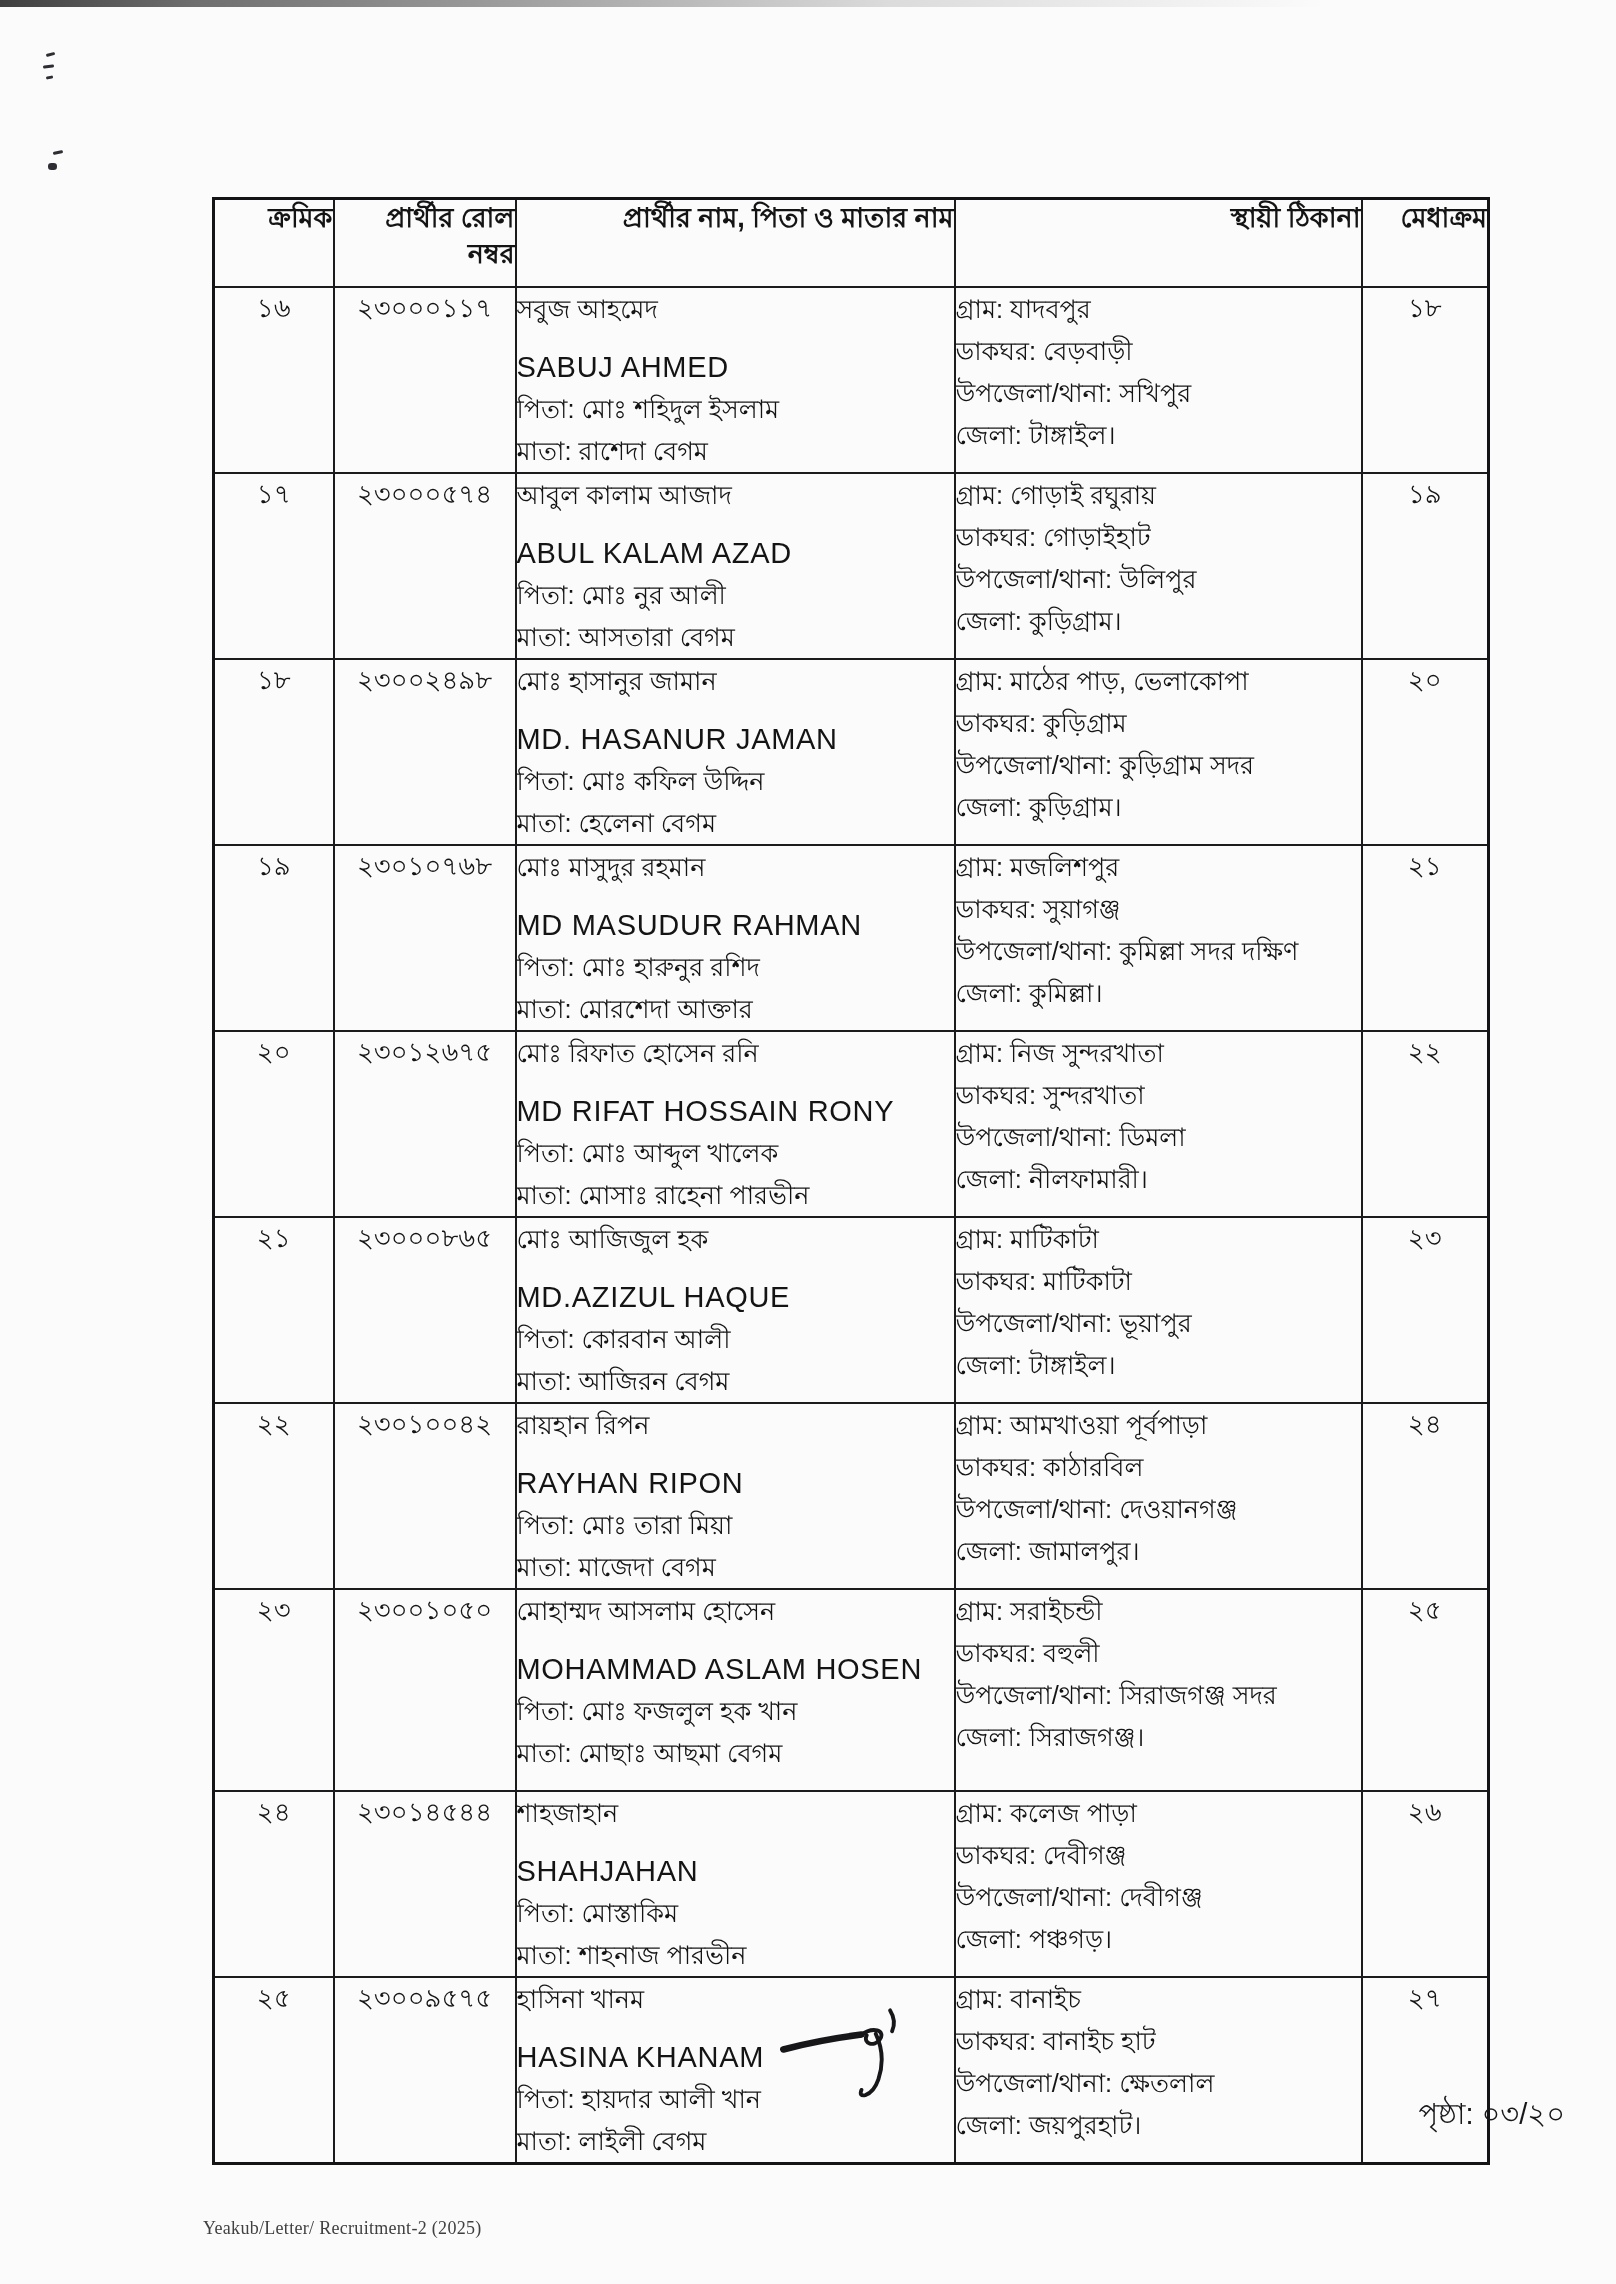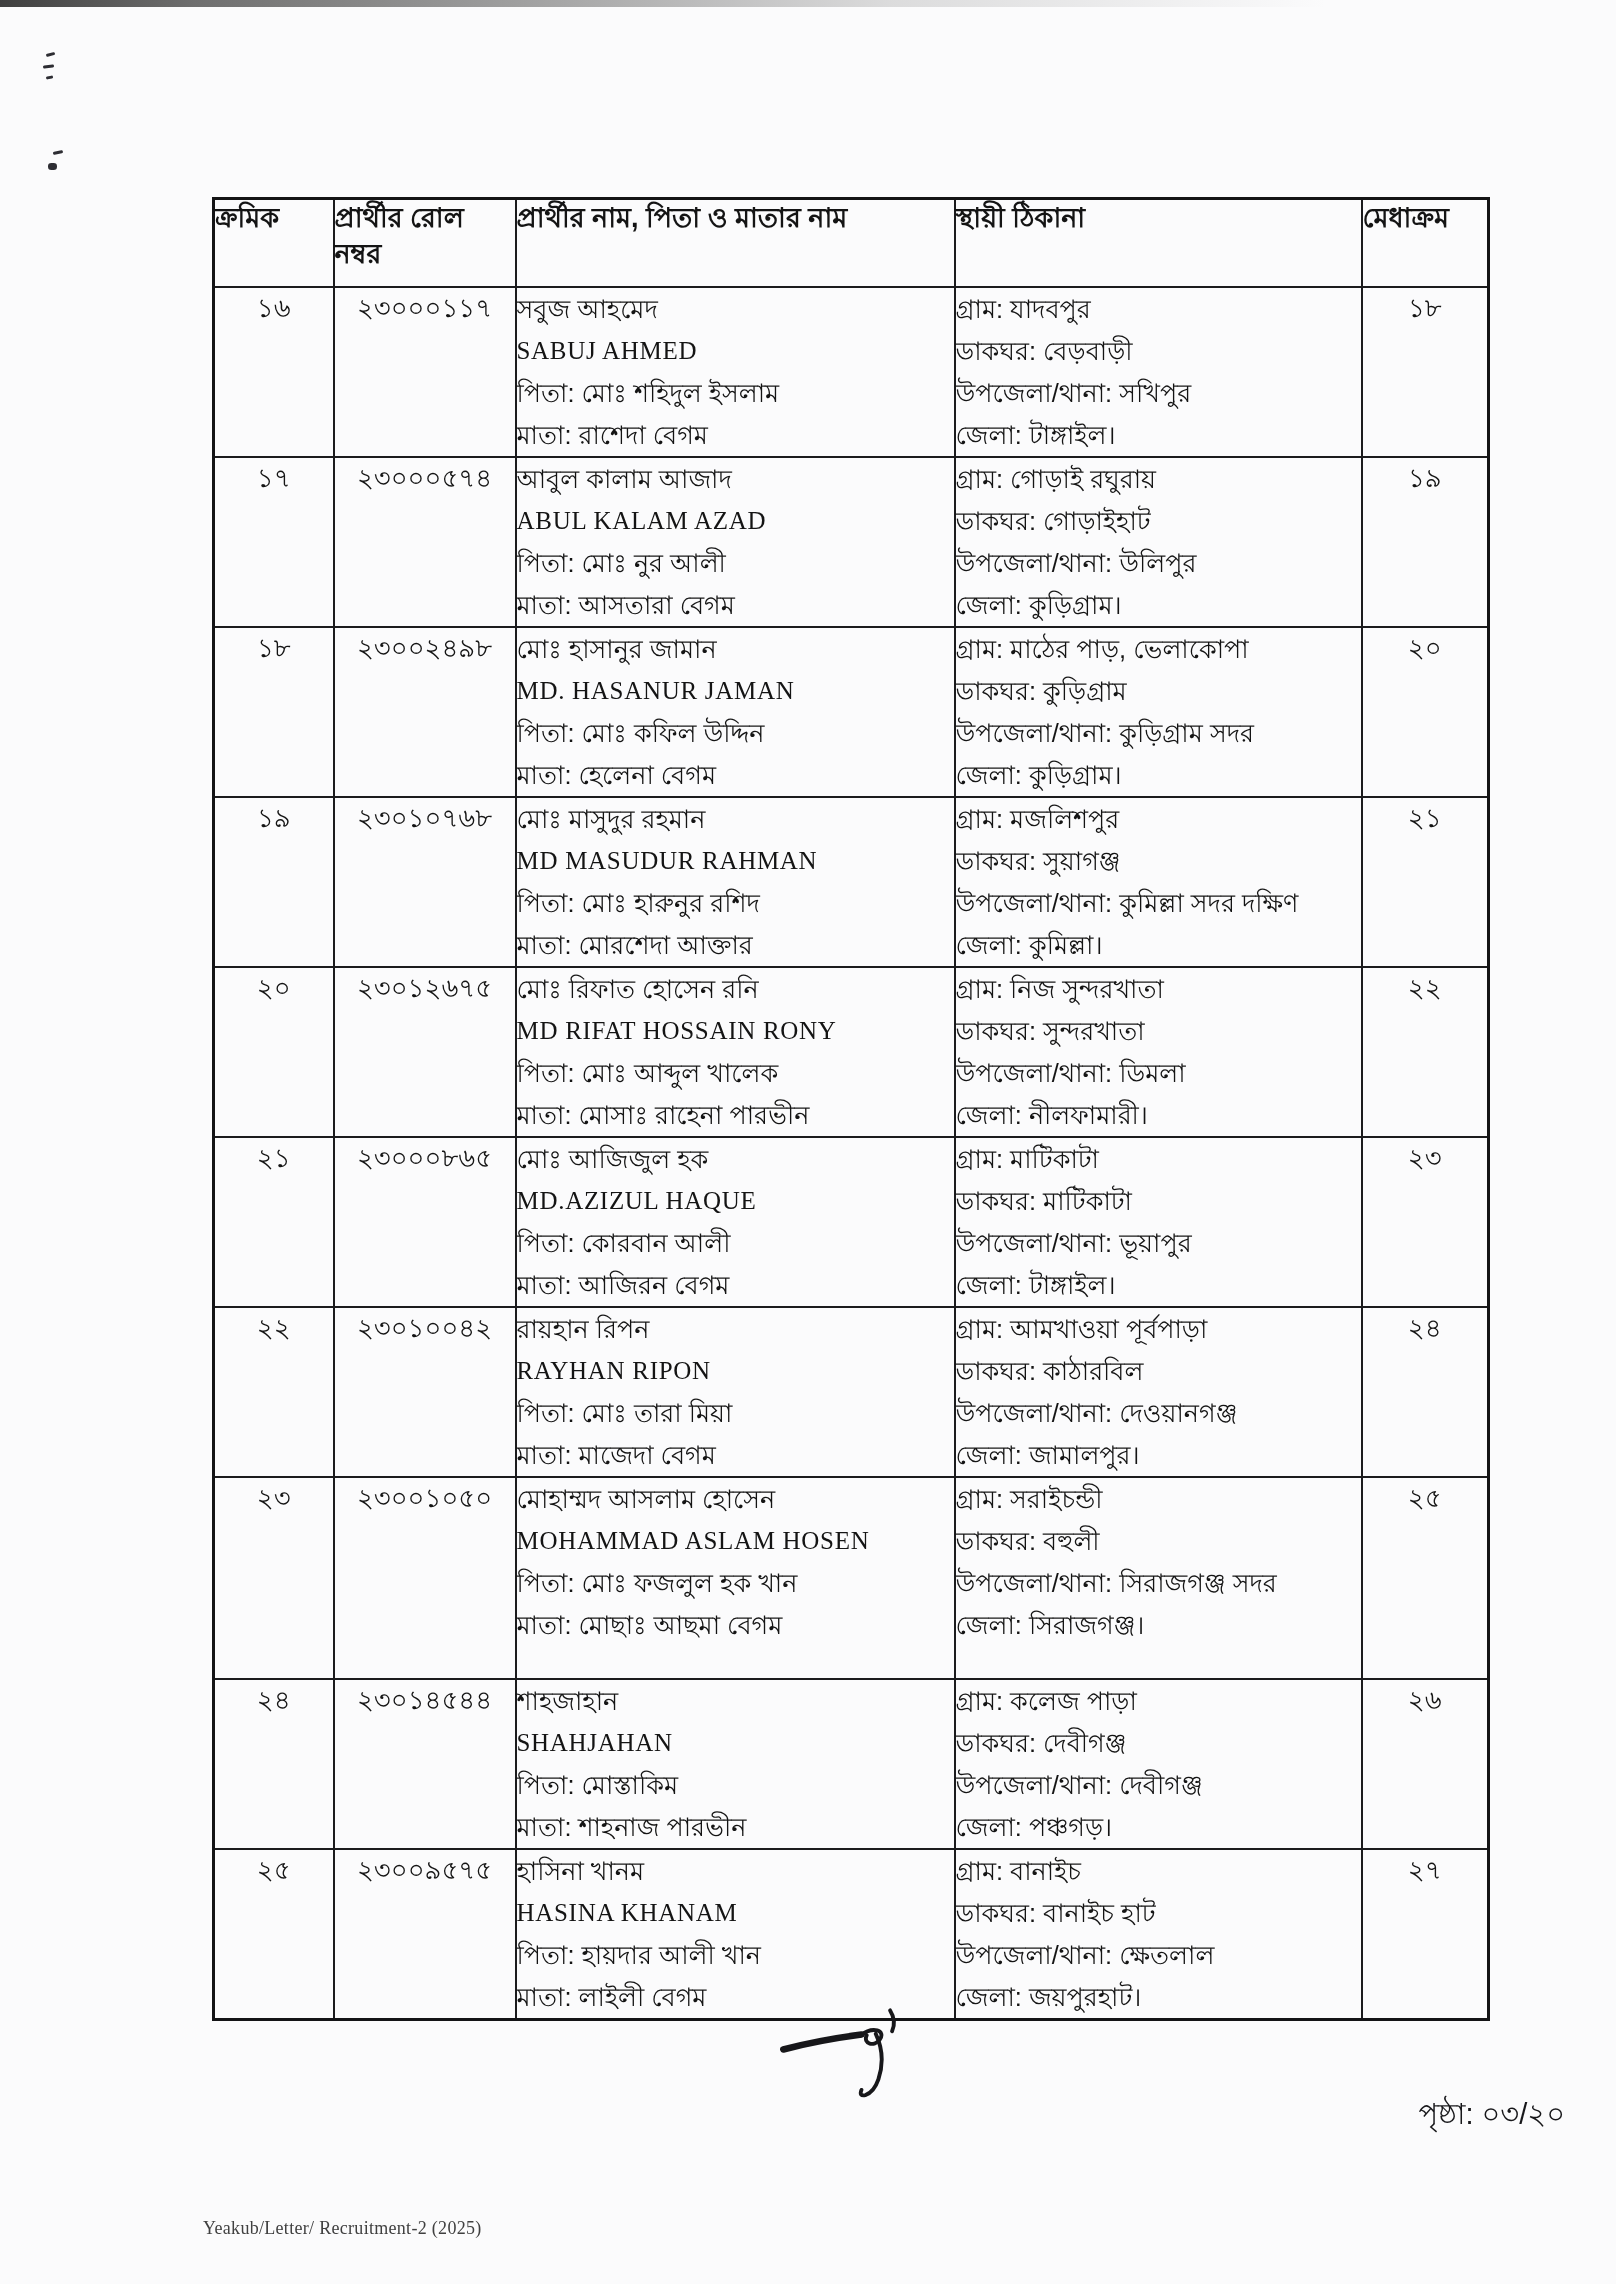--- a/index.html
+++ b/index.html
@@ -36,35 +36,35 @@
   table.candidates col.c5{width:127px;}
   table.candidates th,table.candidates td{
     border:2px solid #1b1b1d;
     vertical-align:top;
     padding:0;
   }
   table.candidates{border:3.3px solid #141416;}
   thead tr{height:88px;}
   thead th{
     font-size:27px;font-weight:bold;line-height:36px;
-    text-align:left;padding-top:13px;
+    text-align:right;padding-top:13px;
     border-bottom:2.6px solid #141416;
   }
   tbody tr{height:166px;}
   tbody tr:nth-child(8){height:202px;}
   tbody tr:nth-child(10){height:171px;}
   td.c-serial,td.c-roll,td.c-merit{
     text-align:center;font-size:26px;padding-top:18px;margin-top:42px;
   }
   td.c-name{padding:14.3px 5.2px 5.2px 13px;}
   td.c-addr{padding:14.3px 5.2px 5.2px 10.4px;}
   .line{display:block;font-size:25.4px;line-height:42px;white-space:nowrap;}
   .line.en{
-    font-family:Liberation Serif, serif;
-    font-size:25px;letter-spacing:0.7px;white-space:normal;
+    font-family:Liberation Sans, sans-serif;
+    font-size:29px;letter-spacing:0.7px;white-space:normal;margin-top:16px;
   }
   .signature{position:absolute;left:778px;top:2000px;}
   .page-number{
     position:absolute;right:52px;top:2091px;
     font-size:29px;color:#17171a;
   }
   .footer-note{
     position:absolute;left:203px;top:2218px;
     font-family:"Liberation Serif","DejaVu Serif",serif;
     font-size:18px;color:#404040;letter-spacing:0.3px;

